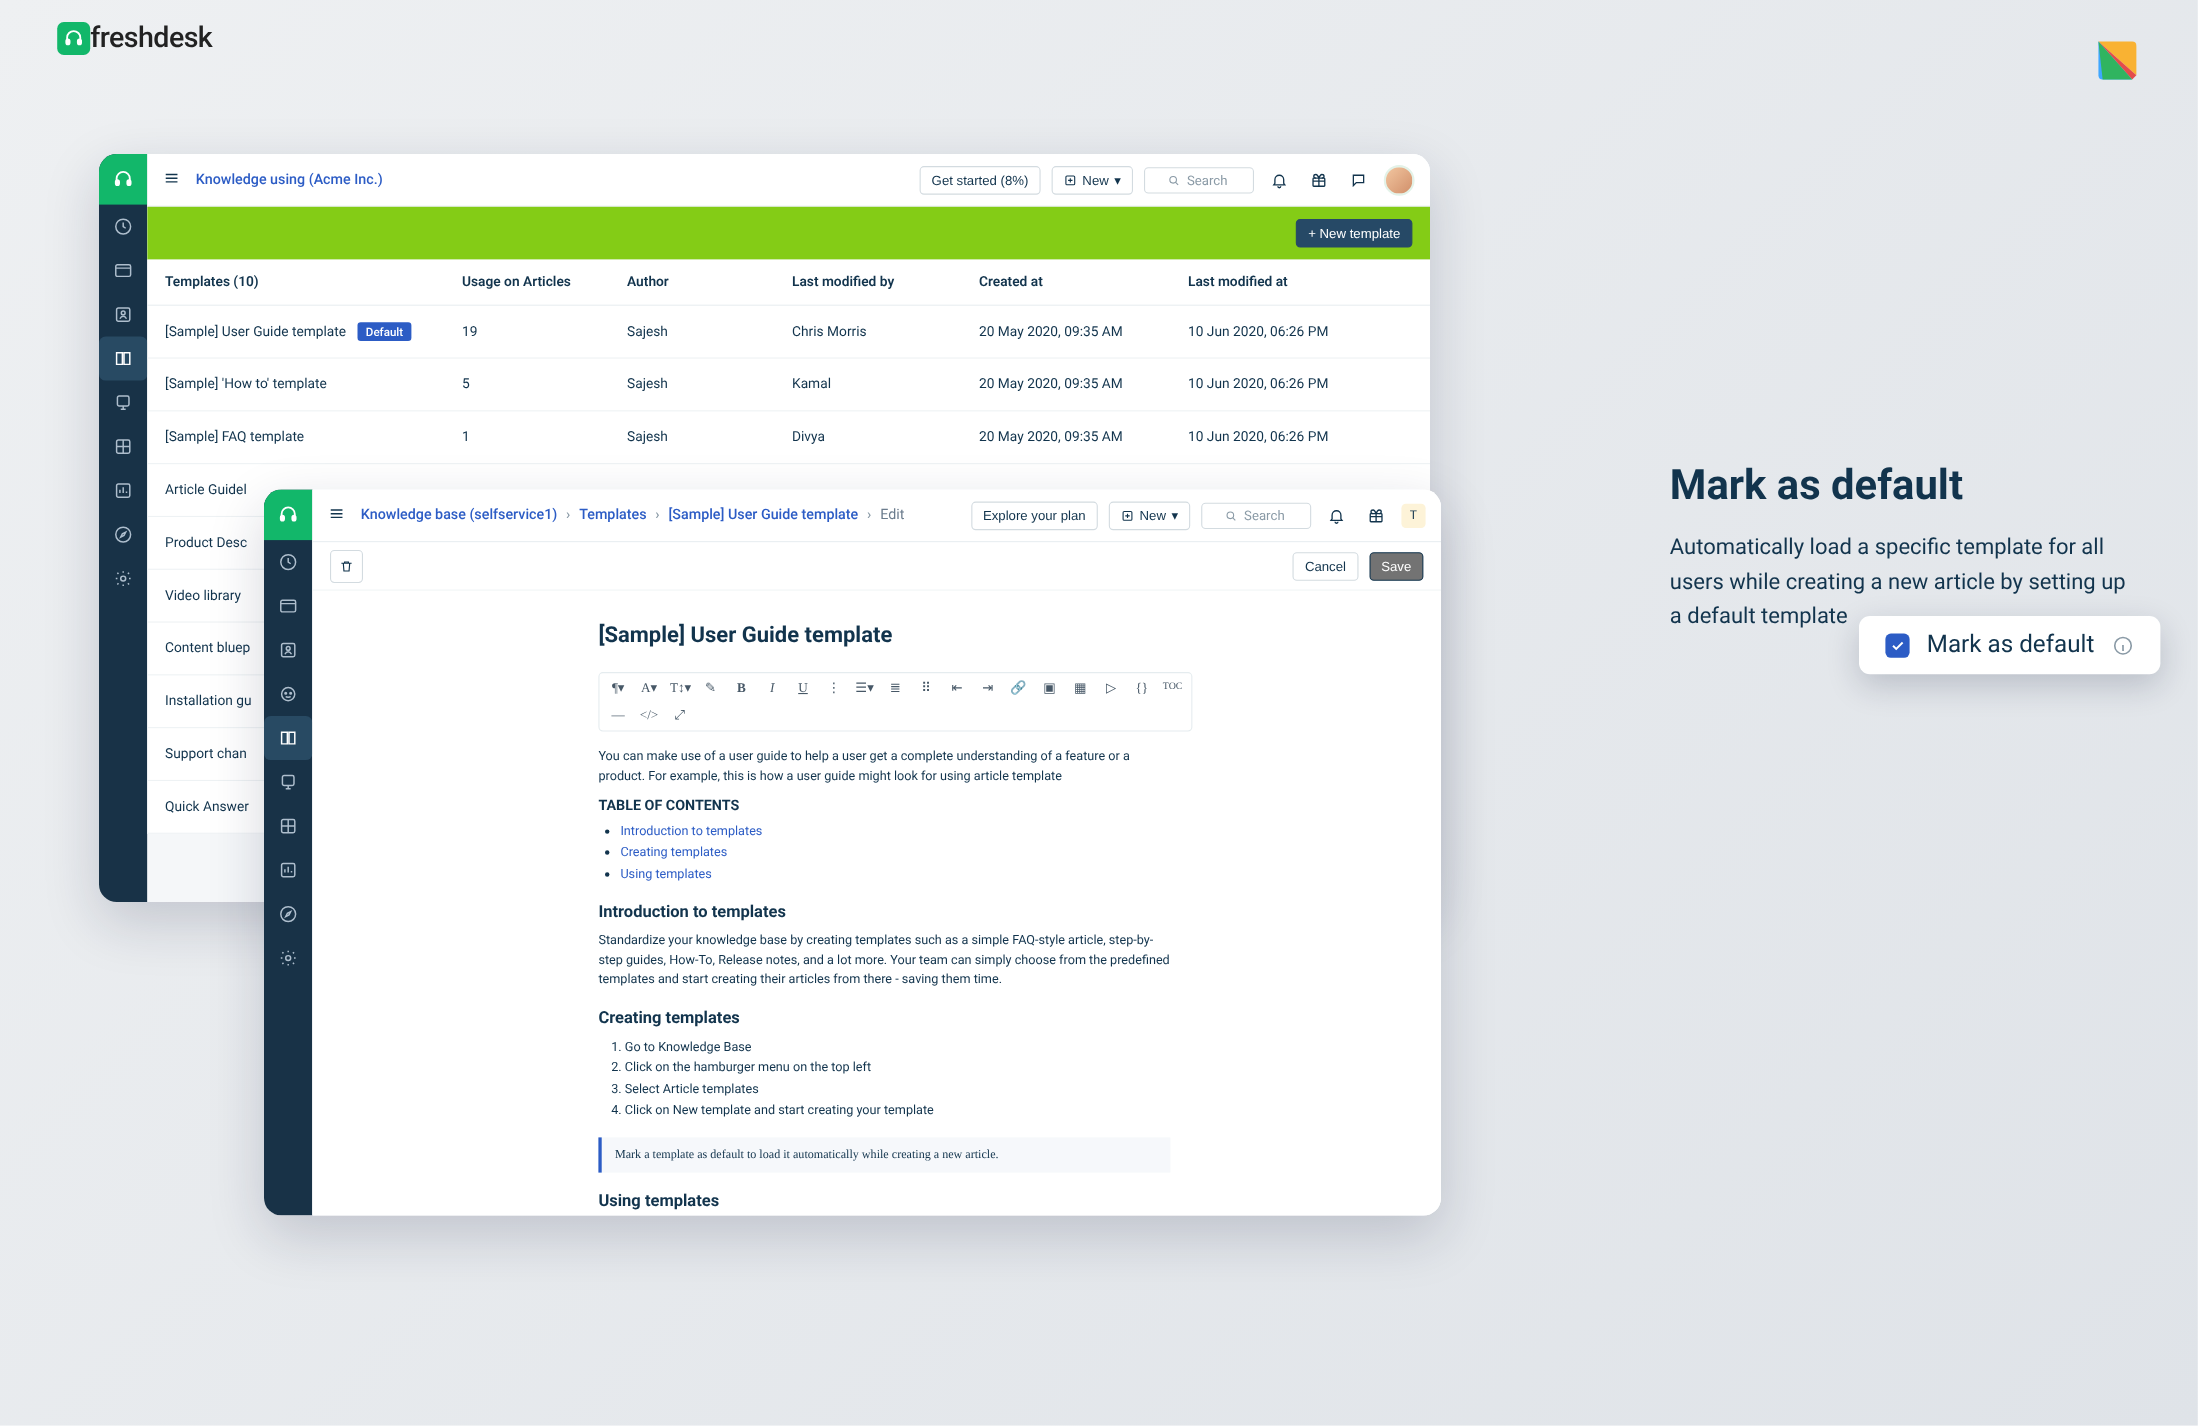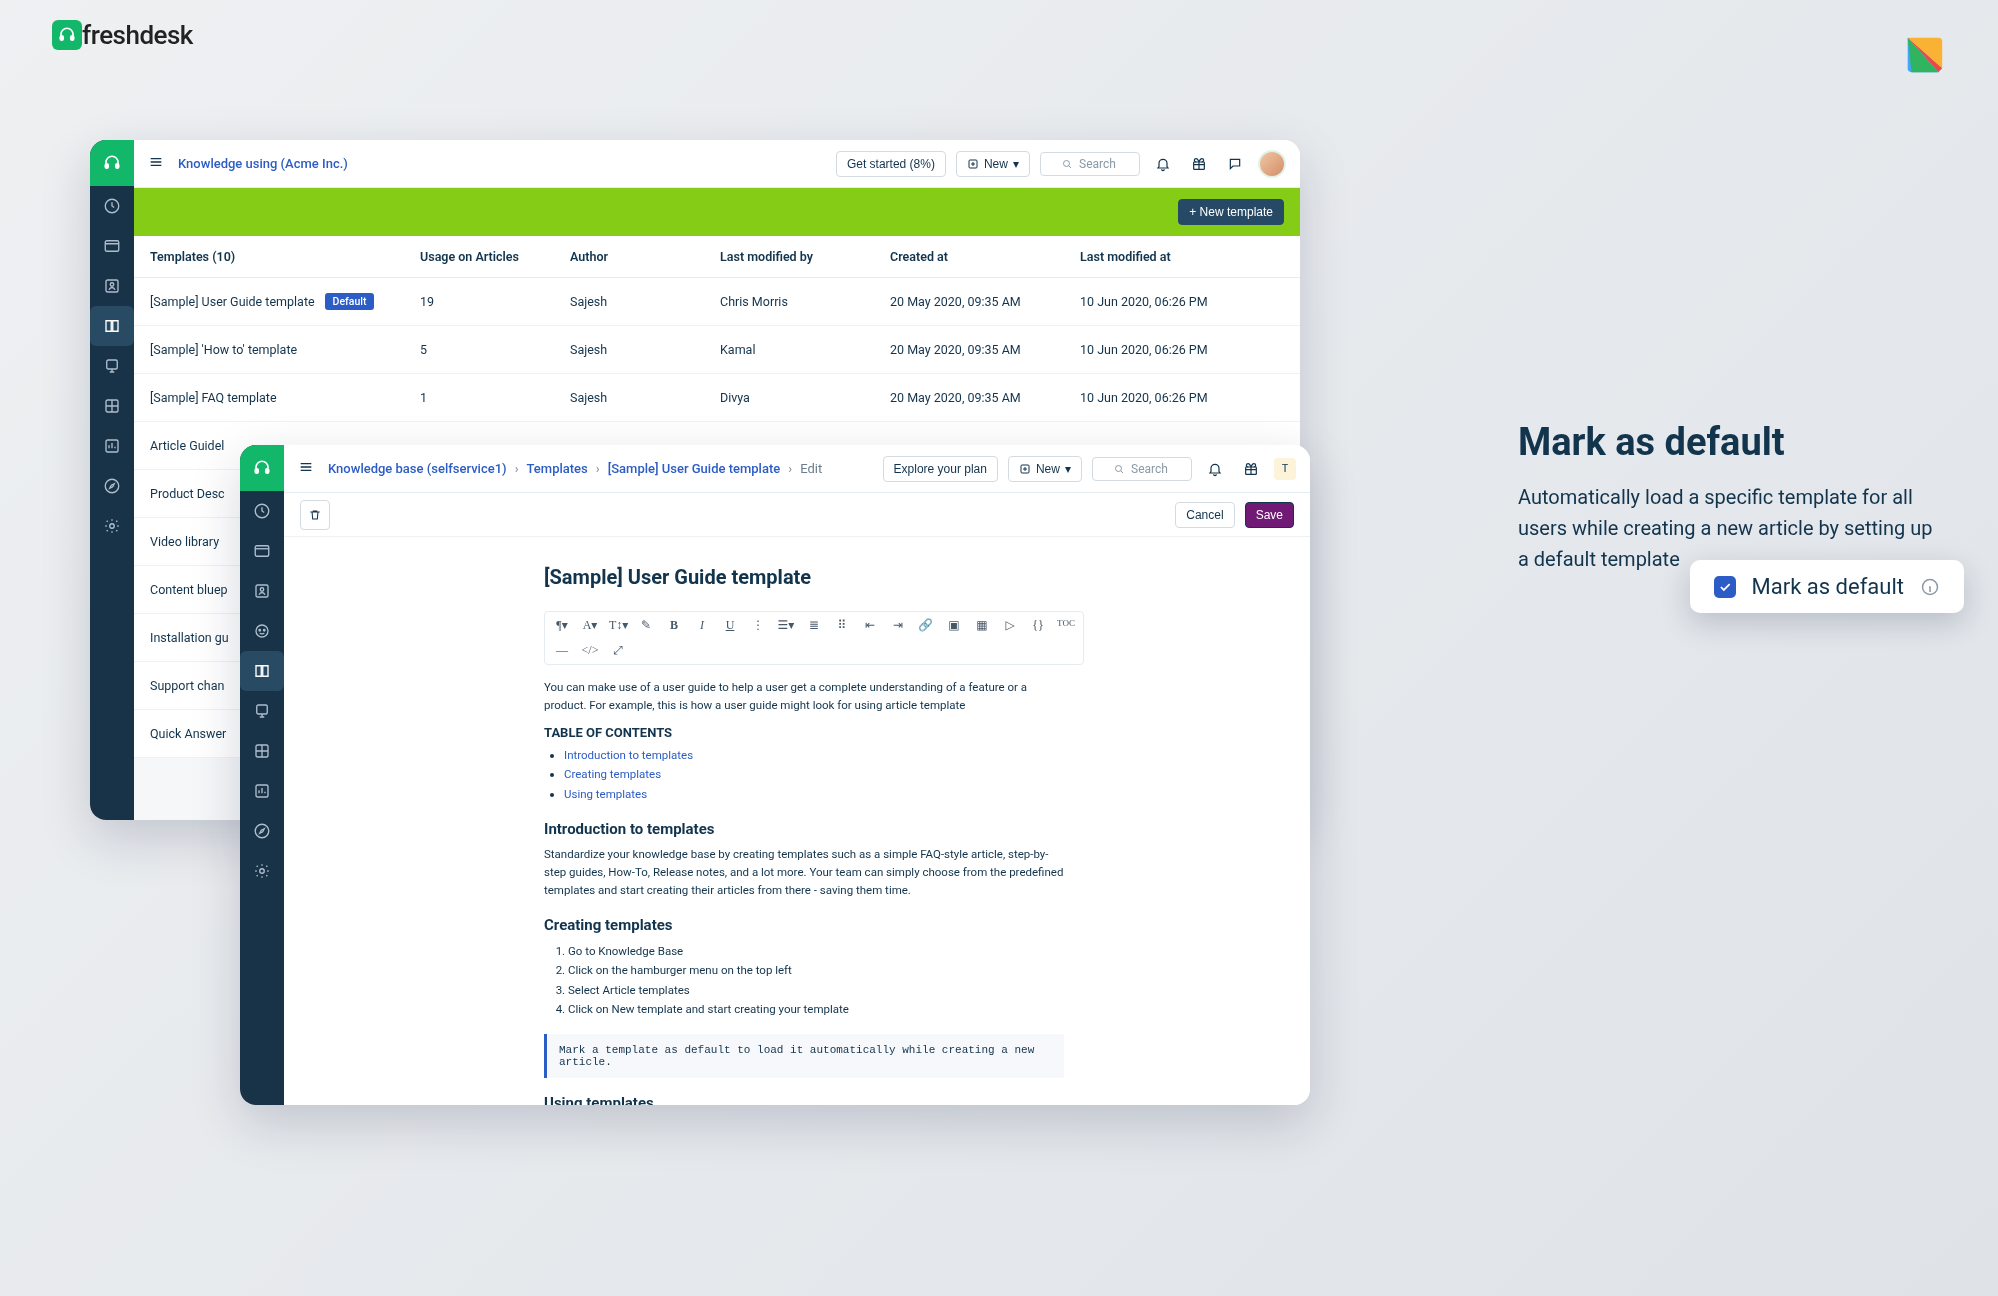--- a/index.html
+++ b/index.html
@@ -29,21 +29,21 @@
   .side-ic.active { background:#284a63; color:#fff; border-radius:6px; }
   .side-ic svg { width:18px; height:18px; }
   .main { flex:1; background:#f5f7f9; display:flex; flex-direction:column; min-width:0; }
   .topbar { height:48px; background:#fff; border-bottom:1px solid #e5ecef; display:flex; align-items:center; padding:0 14px; gap:10px; }
   .ham { width:20px; color:#12344d; }
   .crumbs { color:#2c5cc5; font-size:13px; font-weight:500; display:flex; gap:8px; align-items:center; }
   .crumbs .sep { color:#8a9aa6; }
   .crumbs .cur { color:#6b7c8d; font-weight:400; }
   .tb-spacer { flex:1; }
   .btn { border:1px solid #d3dbe0; background:#fff; border-radius:4px; padding:5px 10px; font-size:12px; color:#12344d; display:inline-flex; align-items:center; gap:5px; cursor:pointer; }
-  .btn.primary { background:#701a75; color:#fff; border-color:#12344d; }
+  .btn.primary { background:#737373; color:#fff; border-color:#12344d; }
   .btn.dark { background:#264966; color:#fff; border-color:#264966; }
   .search { border:1px solid #d3dbe0; border-radius:4px; padding:4px 20px; display:flex; align-items:center; gap:6px; color:#8a9aa6; font-size:12px; width:100px; }
   .tb-ic { width:26px; height:26px; display:flex; align-items:center; justify-content:center; color:#12344d; }
   .avatar { width:28px; height:28px; border-radius:50%; background:linear-gradient(135deg,#f2c6a0,#d18f6a); border:2px solid #e3f2e8; }
 
   
   .app1 { top:140px; left:90px; width:1210px; height:680px; }
   .toolbar { height:48px; display:flex; align-items:center; justify-content:flex-end; padding:0 16px; background:#84cc16; }
   .table-head, .table-row { display:grid; grid-template-columns: 270px 150px 150px 170px 190px 1fr; align-items:center; padding:0 16px; font-size:12.5px; }
   .table-head { height:42px; color:#12344d; font-weight:600; border-bottom:1px solid #e5ecef; background:#fff; }
@@ -59,21 +59,21 @@
   .doc-title { font-size:20px; font-weight:700; color:#12344d; margin-bottom:22px; }
   .rte-bar { display:flex; gap:10px; border:1px solid #e5ecef; border-radius:4px; padding:6px 8px; margin-bottom:14px; color:#667; font-size:12px; flex-wrap:wrap; width:540px; }
   .rte-ic { width:18px; text-align:center; color:#475867; font-family:Georgia,serif; }
   .doc-para { font-size:11.5px; color:#12344d; line-height:1.55; width:520px; margin-bottom:10px; }
   .doc-h { font-size:13px; font-weight:700; margin:10px 0 6px; }
   .doc-h2 { font-size:15px; font-weight:700; margin:16px 0 8px; color:#12344d; }
   .toc { margin:4px 0 8px 20px; }
   .toc li, .ol li { font-size:11.5px; color:#12344d; line-height:1.7; }
   .toc a { color:#2c5cc5; text-decoration:none; }
   .ol { margin-left:24px; }
-  .note { border-left:3px solid #2c5cc5; background:#f6f8fb; padding:10px 12px; font-family:Liberation Mono, monospace; font-size:11px; color:#12344d; margin:14px 0; width:520px; }
+  .note { border-left:3px solid #2c5cc5; background:#f6f8fb; padding:10px 12px; font-family:Liberation Serif, serif; font-size:11px; color:#12344d; margin:14px 0; width:520px; }
 
   
   .mark-default { position:absolute; right:34px; top:560px; z-index:10; background:#fff; border-radius:10px; box-shadow:0 10px 30px rgba(20,30,60,.2); padding:14px 24px; display:flex; align-items:center; gap:16px; }
   .cbx { width:22px; height:22px; border-radius:5px; background:#2c5cc5; display:flex; align-items:center; justify-content:center; color:#fff; }
   .mark-default .lbl { font-size:22px; color:#12344d; font-weight:400; }
   .info { width:20px; height:20px; color:#8a9aa6; }
 
   .trash { width:30px; height:30px; border:1px solid #d3dbe0; border-radius:4px; display:flex; align-items:center; justify-content:center; }
 </style>
 </head>

